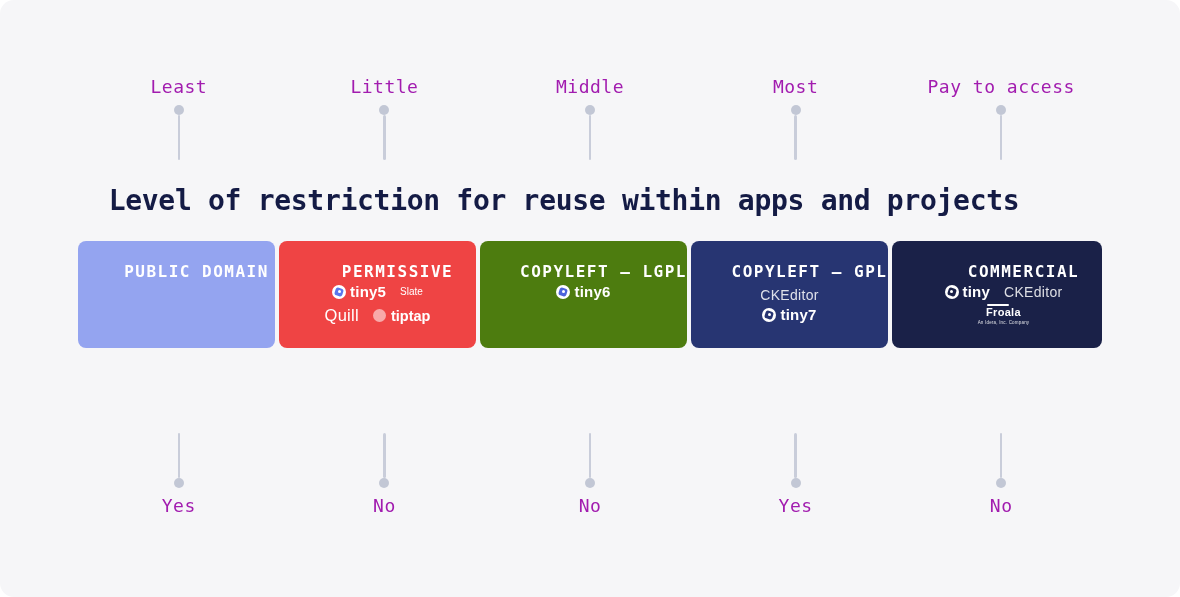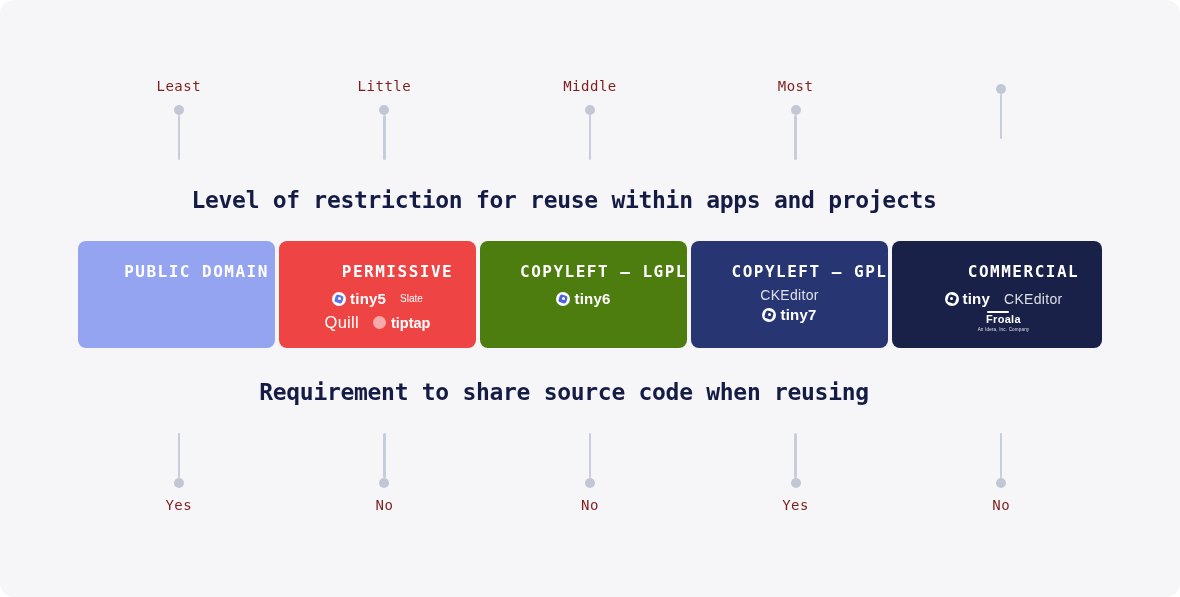--- a/index.html
+++ b/index.html
@@ -13,38 +13,38 @@
 
   
   .axis-row {
     position:absolute; left:78px; width:1024px;
     display:flex; gap:4px;
   }
   .axis-col {
     flex:1; display:flex; flex-direction:column; align-items:center;
   }
   .axis-label {
-    font-size:14px; line-height:21px; color:#7f1d1d; letter-spacing:0.5px;
+    font-size:18px; line-height:21px; color:#a21caf; letter-spacing:0.5px;
     white-space:nowrap;
   }
   .pin-dot {
     width:10px; height:10px; border-radius:50%; background:#c2c7d5;
   }
   .pin-line {
     width:2.5px; height:45px; background:#c9cdda; border-radius:2px;
   }
   .axis-top-row { top:76px; }
   .axis-top-row .pin-dot { margin-top:8px; }
   .axis-bottom-row { top:433px; }
   .axis-bottom-row .axis-label { margin-top:7px; }
 
   
   .section-title {
     position:absolute; left:0; width:1128px; text-align:center;
-    font-size:23px; line-height:29px; font-weight:700; color:#141b45;
+    font-size:28px; line-height:29px; font-weight:700; color:#141b45;
     letter-spacing:-0.3px;
   }
   .title-top { top:186px; }
   .title-bottom { top:378px; }
 
   
   .cards {
     position:absolute; top:241px; left:78px; width:1024px; height:107px;
     display:flex; gap:4px;
   }
@@ -52,21 +52,21 @@
     flex:1; border-radius:8px; color:#ffffff;
     display:flex; flex-direction:column; align-items:center;
     padding-top:20px;
   }
   .card-title {
     font-size:16px; line-height:21px; font-weight:700; letter-spacing:1.5px;
     white-space:nowrap;
     margin-left:40px;
   }
   .logo-rows {
-    margin-top:8px; display:flex; flex-direction:column; gap:6px;
+    margin-top:1px; display:flex; flex-direction:column; gap:6px;
     align-items:center;
   }
   .logo-row {
     display:flex; align-items:center; gap:14px;
     font-family:"Liberation Sans", sans-serif;
   }
 
   
   .tiny-wrap { display:flex; align-items:center; gap:4px; }
   .tiny-ic {
@@ -120,20 +120,21 @@
       <div class="axis-label">Middle</div>
       <div class="pin-dot"></div>
       <div class="pin-line"></div>
     </div>
     <div class="axis-col">
       <div class="axis-label">Most</div>
       <div class="pin-dot"></div>
       <div class="pin-line"></div>
     </div>
     <div class="axis-col">
+      <div class="axis-label">Pay to access</div>
       <div class="pin-dot"></div>
       <div class="pin-line"></div>
     </div>
   </div>
 
   <div class="section-title title-top">Level of restriction for reuse within apps and projects</div>
 
   <div class="cards">
 
     <div class="card" style="background: rgb(148, 164, 240); --bg: #94a4f0;">
@@ -201,21 +202,20 @@
           <span class="froala-wrap">
             <span class="froala-word">Froala</span>
             <span class="froala-sub">An Idera, Inc. Company</span>
           </span>
         </div>
       </div>
     </div>
 
   </div>
 
-  <div class="section-title title-bottom">Requirement to share source code when reusing</div>
 
   <div class="axis-row axis-bottom-row">
     <div class="axis-col">
       <div class="pin-line"></div>
       <div class="pin-dot"></div>
       <div class="axis-label">Yes</div>
     </div>
     <div class="axis-col">
       <div class="pin-line"></div>
       <div class="pin-dot"></div>

